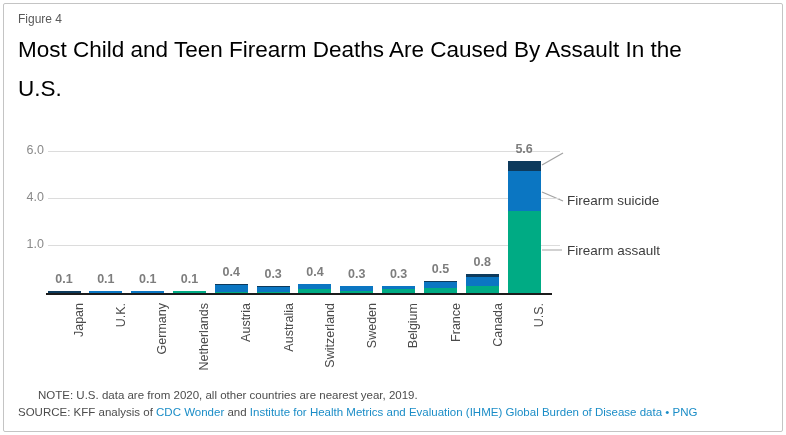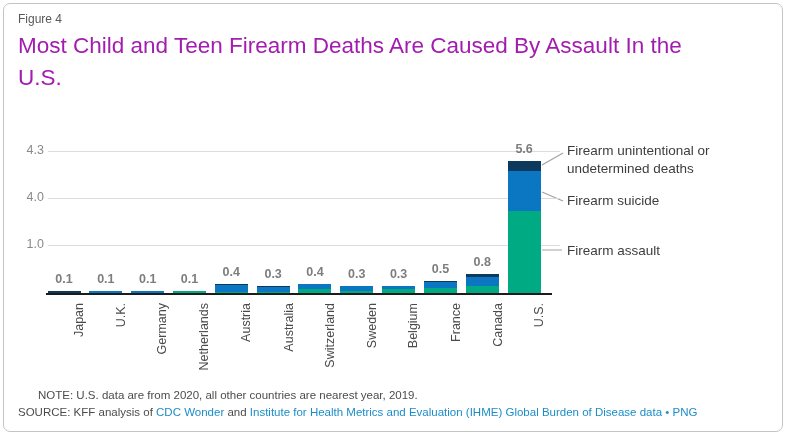--- a/index.html
+++ b/index.html
@@ -1,19 +1,19 @@
 <!DOCTYPE html>
 <html><head>
 <meta charset="utf-8">
 <style>
   html,body{margin:0;padding:0;background:#fff;}
   body{width:786px;height:435px;position:relative;font-family:"Liberation Sans","DejaVu Sans",sans-serif;}
-  .card{position:absolute;inset:3px;background:#fff;border:1px solid #c4c4c4;border-radius:7px;overflow:hidden;}
+  .card{position:absolute;inset:3px;background:#fff;border:1px solid #c4c4c4;border-radius:2px;overflow:hidden;}
   .figure-label{position:absolute;left:14px;top:8px;font-size:12px;color:#595959;}
-  .title{position:absolute;left:14px;top:26px;width:706px;font-size:22.5px;line-height:32px;color:#a21caf;font-weight:400;}
+  .title{position:absolute;left:14px;top:26px;width:706px;font-size:22.5px;line-height:39px;color:#000000;font-weight:400;}
   .subtitle{position:absolute;left:14px;top:92px;width:750px;font-size:13.5px;color:#333;}
   .gridline{position:absolute;height:1px;background:#dcdcdc;}
   .ytick{position:absolute;width:30px;text-align:right;font-size:12.5px;color:#8a8a8a;}
   .axis-line{position:absolute;background:#1c1c1c;height:2px;}
   .bar-stack{position:absolute;display:flex;flex-direction:column;}
   .bar-seg{width:100%;}
   .bar-value{position:absolute;width:44px;text-align:center;font-size:12.5px;font-weight:700;color:#7d7d7d;}
   .xlabel{position:absolute;white-space:nowrap;transform:rotate(-90deg);transform-origin:top right;font-size:12.5px;color:#4a4a4a;}
   .annot{position:absolute;font-size:13.5px;line-height:18px;color:#3d3d3d;}
   #leader-svg{position:absolute;left:0;top:0;pointer-events:none;}
@@ -30,33 +30,32 @@
   <h1 class="title" style="margin:0">Most Child and Teen Firearm Deaths Are Caused By Assault In the U.S.</h1>
 
   <div id="chart"></div>
 
   <svg id="leader-svg" width="778" height="427">
     <line x1="538" y1="161" x2="559" y2="149" stroke="#a3a3a3" stroke-width="1.2"></line>
     <line x1="538" y1="188" x2="559" y2="197" stroke="#a3a3a3" stroke-width="1.2"></line>
     <line x1="538" y1="246" x2="558" y2="246" stroke="#a3a3a3" stroke-width="1.2"></line>
   </svg>
 
-  <div class="annot" style="left:563px;top:138px;width:172px;">Firearm unintentional or undetermined deaths</div>
   <div class="annot" style="left:563px;top:188px;width:180px;">Firearm suicide</div>
   <div class="annot" style="left:563px;top:238px;width:180px;">Firearm assault</div>
 
   <div class="note-line" style="top:385px;margin-left:20px;">NOTE: U.S. data are from 2020, all other countries are nearest year, 2019.</div>
   <div class="note-line" style="top:402px;text-align:center;"><span>SOURCE: KFF analysis of </span><a class="src-link">CDC Wonder</a><span> and </span><a class="src-link">Institute for Health Metrics and Evaluation (IHME) Global Burden of Disease data</a><span class="src-link"> • </span><a class="src-link">PNG</a></div>
 
 <div class="gridline" style="left: 44px; width: 512px; top: 241px;"></div>
     <div class="ytick" style="left: 10px; top: 233px;">1.0</div>
     <div class="gridline" style="left: 44px; width: 512px; top: 194px;"></div>
     <div class="ytick" style="left: 10px; top: 186px;">4.0</div>
     <div class="gridline" style="left: 44px; width: 512px; top: 147px;"></div>
-    <div class="ytick" style="left: 10px; top: 139px;">4.3</div>
+    <div class="ytick" style="left: 10px; top: 139px;">6.0</div>
     <div class="bar-stack" style="left: 43.5px; top: 286.65px; width: 33px; height: 2.35px;">
       <div class="bar-seg" style="height: 1.88px; background: rgb(13, 58, 92);"></div>
       <div class="bar-seg" style="height: 0.47px; background: rgb(11, 118, 194);"></div>
       <div class="bar-seg" style="height: 0px; background: rgb(0, 171, 132);"></div>
     </div>
     <div class="bar-value" style="left: 38px; top: 267.65px;">0.1</div>
     <div class="xlabel" style="right: 710px; top: 299px;">Japan</div>
     <div class="bar-stack" style="left: 85.33px; top: 286.65px; width: 33px; height: 2.35px;">
       <div class="bar-seg" style="height: 0px; background: rgb(13, 58, 92);"></div>
       <div class="bar-seg" style="height: 1.88px; background: rgb(11, 118, 194);"></div>

